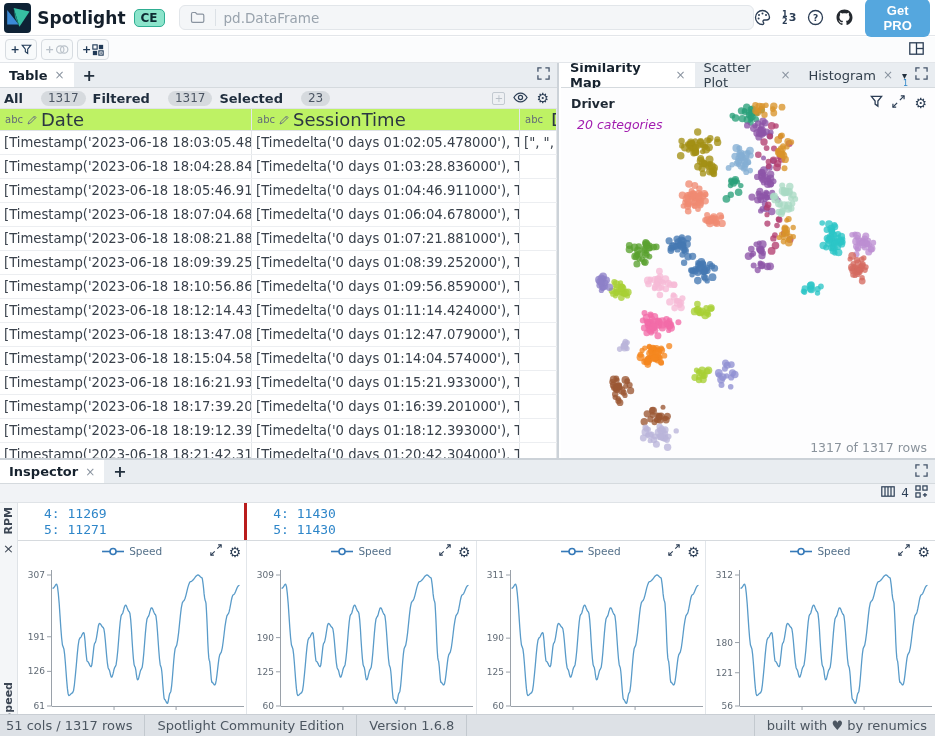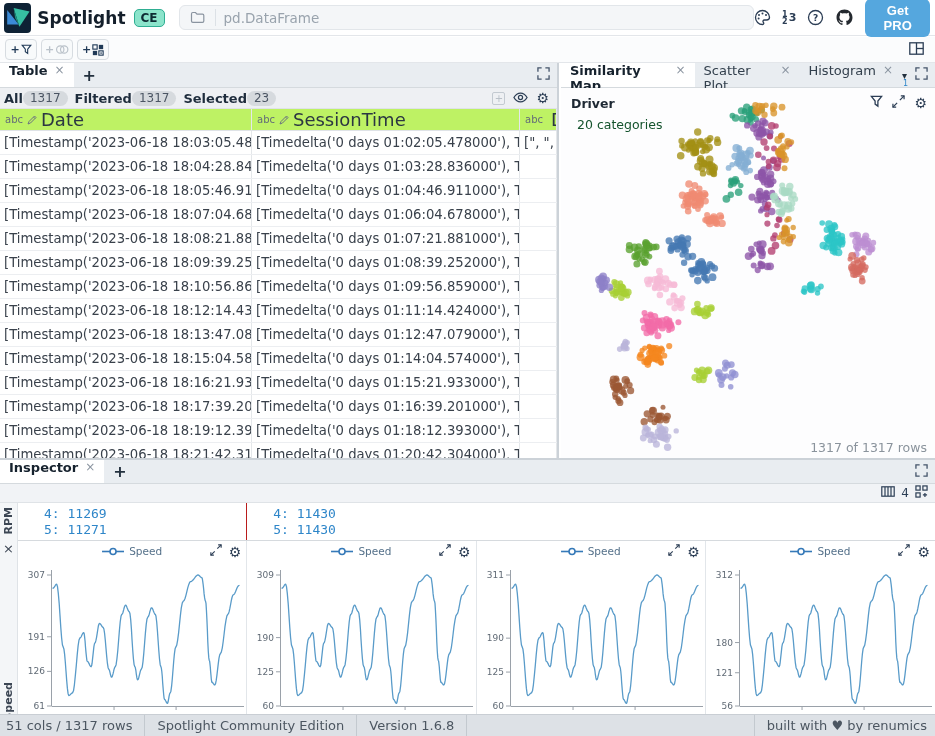--- a/index.html
+++ b/index.html
@@ -23,69 +23,69 @@
   .getpro-btn { background:#55a7de; color:#fff; font-weight:bold; font-size:13px; border:none; border-radius:6px; padding:4px 11px; cursor:pointer; }
 
   
   .toolbar { position:absolute; left:0; top:37px; width:935px; height:26px; background:#fbfcfd; border-bottom:1px solid #e3e6ea; display:flex; align-items:center; padding:0 5px; }
   .tool-btn { width:32px; height:21px; border:1px solid #d7dce1; background:#f8fafb; border-radius:4px; margin-right:4px; display:flex; align-items:center; justify-content:center; gap:1px; color:#203a57; font-weight:bold; font-size:11px; cursor:pointer; }
   .tool-btn.disabled { color:#b9c1c9; }
   .toolbar-right { margin-left:auto; display:flex; align-items:center; padding-right:6px; color:#2c3e55; }
 
   
   .tabbar { display:flex; align-items:stretch; background:#e9edf1; border-bottom:1px solid #d5dade; height:25px; }
-  .tab { display:flex; padding:0 9px; font-size:13px; color:#33404d; cursor:pointer; }
+  .tab { display:flex; align-items:center; padding:0 9px; font-size:13px; color:#33404d; cursor:pointer; }
   .tab.active { background:#fff; font-weight:bold; color:#16222e; }
   .tab .x { margin-left:7px; color:#8a94a0; font-size:12px; font-weight:normal; }
   .addtab { display:flex; align-items:center; padding:0 9px; font-size:16px; font-weight:bold; color:#22303e; cursor:pointer; }
   .tabbar-right { margin-left:auto; display:flex; align-items:center; gap:8px; padding-right:7px; }
   .caret-wrap { position:relative; color:#22303e; font-size:10px; cursor:pointer; }
   .caret-wrap .ovf { position:absolute; left:1px; top:9px; font-size:8px; color:#2e86c9; }
 
   
   .main { position:absolute; left:0; top:63px; width:935px; height:395px; }
   .table-panel { position:absolute; left:0; top:0; width:559px; height:395px; border-right:2px solid #ccd2d8; background:#fff; overflow:hidden; }
   .sim-panel { position:absolute; left:561px; top:0; width:374px; height:395px; background:#fff; overflow:hidden; }
 
   
   .filter-row { height:21px; background:#eef0f3; border-bottom:1px solid #dfe3e7; display:flex; align-items:center; padding:0 4px; gap:7px; }
-  .fgroup { display:flex; align-items:flex-end; gap:0; }
+  .fgroup { display:flex; align-items:flex-end; gap:18px; }
   .flabel { font-weight:bold; color:#1f2d3d; font-size:13px; }
   .fpill { background:#d6dade; border-radius:8px; padding:0 7px; font-size:12px; color:#4b5563; line-height:15px; }
   .filter-icons { margin-left:auto; display:flex; align-items:center; gap:8px; padding-right:4px; }
   .plus-sq { width:13px; height:13px; border:1px solid #c3cad1; border-radius:2px; color:#b9c0c8; font-size:10px; line-height:11px; text-align:center; }
   .colheader { height:22px; background:#bef264; border-bottom:1px solid #dfe3e7; display:flex; }
   .colh { display:flex; align-items:center; gap:4px; padding:0 5px; border-right:1px solid #e4e7ea; overflow:hidden; white-space:nowrap; }
   .colh .abc { font-size:10px; color:#636d78; }
   .colh .cname { font-size:18px; color:#2b3642; }
   .c0 { width:252px; flex:none; } .c1 { width:268px; flex:none; } .c2 { flex:1; }
   .table-body { overflow:hidden; height:327px; }
   .trow { display:flex; height:24px; border-bottom:1px solid #eceef1; }
   .tcell { line-height:23px; padding:0 4px; border-right:1px solid #e4e7ea; overflow:hidden; white-space:nowrap; font-size:13.2px; color:#39414b; }
 
   
   .sim-content { position:relative; width:374px; height:370px; background:#fdfdfe; }
   .sim-legend { position:absolute; left:10px; top:8px; z-index:3; }
   .sim-legend .t1 { font-size:12.5px; font-weight:bold; color:#1d2833; }
-  .sim-legend .t2 { font-size:12.5px; color:#14532d; margin:6px 0 0 6px; }
+  .sim-legend .t2 { font-size:12.5px; color:#a21caf; margin:6px 0 0 6px;font-style:italic; }
   .sim-icons { position:absolute; right:8px; top:7px; z-index:3; display:flex; align-items:center; gap:9px; color:#2c3e55; }
   .sim-rows { position:absolute; right:8px; bottom:3px; font-size:12.5px; color:#8a939c; z-index:3; }
   .sim-scatter { position:absolute; left:0; top:0; }
 
   
   .inspector { position:absolute; left:0; top:458px; width:935px; height:256px; border-top:2px solid #ccd2d8; background:#fff; }
   .itoolbar { height:19px; background:#f1f3f6; border-bottom:1px solid #dfe3e7; display:flex; align-items:center; }
   .itoolbar-right { margin-left:auto; display:flex; align-items:center; gap:6px; padding-right:7px; color:#2c3e55; font-size:12px; }
   .lanes { position:relative; height:212px; display:flex; }
   .rail { width:18px; flex:none; background:#f4f6f8; border-right:1px solid #dfe3e7; position:relative; }
   .vlabel { writing-mode:vertical-rl; transform:rotate(180deg); font-size:11px; font-weight:600; color:#3c4654; position:absolute; left:2px; }
   .rail-x { position:absolute; left:3px; top:40px; font-size:13px; color:#3c4654; cursor:pointer; line-height:12px; }
   .lane-col { flex:1; display:flex; flex-direction:column; }
   .values-row { display:flex; height:38px; border-bottom:1px solid #d6dade; }
-  .vcell { width:25%; border-right:1px solid #b91c1c; padding:3px 0 0 26px; font-family:"DejaVu Sans Mono","Liberation Mono",monospace; font-size:13px; color:#2e86c9; line-height:16px; overflow:hidden; }
+  .vcell { width:25%; border-right:3px solid #b91c1c; padding:3px 0 0 26px; font-family:"DejaVu Sans Mono","Liberation Mono",monospace; font-size:13px; color:#2e86c9; line-height:16px; overflow:hidden; }
   .vcell:last-child { border-right:none; }
   .charts-row { display:flex; height:174px; }
   .chartcell { width:25%; border-right:1px solid #e2e6ea; position:relative; overflow:hidden; }
   .chartcell:last-child { border-right:none; }
   .chart-legend { position:absolute; left:50%; transform:translateX(-50%); top:4px; display:flex; align-items:center; gap:5px; z-index:2; }
   .chart-legend span { font-size:10.5px; color:#55718a; }
   .chart-icons { position:absolute; right:5px; top:3px; display:flex; align-items:center; gap:7px; color:#2c3e55; z-index:2; }
   .gear-glyph { font-size:14px; line-height:14px; color:#2c3e55; }
   .chart-svg { position:absolute; left:0; bottom:0; }
 

